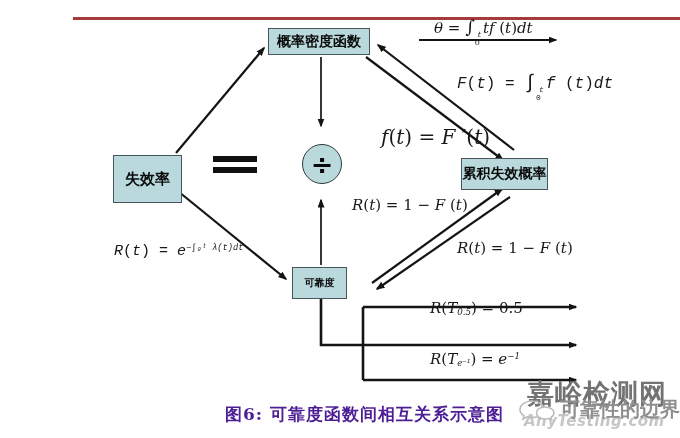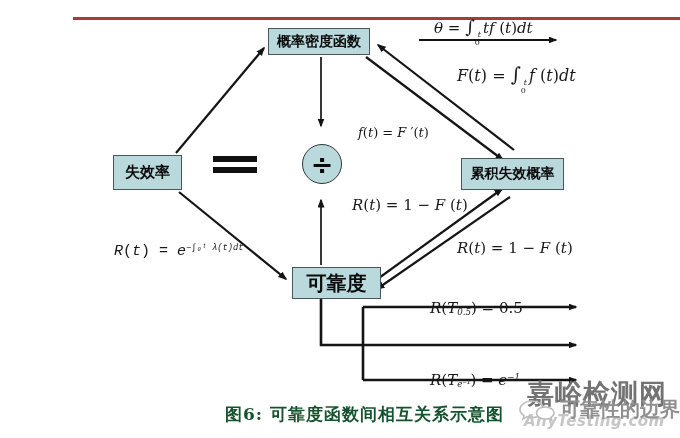--- a/index.html
+++ b/index.html
@@ -11,23 +11,23 @@
   .red-rule{position:absolute;left:73px;top:17px;width:607px;height:3px;background:#a63b3b;}
   
   .connectors{position:absolute;left:0;top:0;width:680px;height:438px;}
   
   .node{
     position:absolute;display:flex;align-items:center;justify-content:center;
     background:#b9d9dc;border:1.6px solid #46565a;color:#0a0a0a;
     font-weight:600;white-space:nowrap;box-sizing:border-box;
   }
   .node-pdf{left:268px;top:28px;width:102px;height:27px;font-size:14px;}
-  .node-fr{left:113px;top:155px;width:69px;height:35px;font-size:15px;}
-  .node-cdf{left:461px;top:158px;width:103px;height:32px;font-size:14px;text-align:right;}
-  .node-rel{left:292px;top:267px;width:89px;height:32px;font-size:20px;}
+  .node-fr{left:113px;top:155px;width:69px;height:48px;font-size:15px;}
+  .node-cdf{left:461px;top:158px;width:87px;height:32px;font-size:14px;text-align:right;}
+  .node-rel{left:292px;top:267px;width:55px;height:32px;font-size:10px;}
   
   .divide-circle{
     position:absolute;left:302px;top:144px;width:40px;height:40px;border-radius:50%;
     background:#b9d9dc;border:1.6px solid #2e3a3c;display:flex;align-items:center;justify-content:center;
     font-size:27px;font-weight:700;color:#0a0a0a;line-height:1;box-sizing:border-box;
   }
   
   .equals{position:absolute;left:213px;top:156px;width:44px;height:18px;}
   .equals .bar{position:absolute;left:0;width:44px;height:6px;background:#101010;}
   .equals .bar.b1{top:0;}
@@ -43,31 +43,31 @@
   .fb{font-size:0.58em;position:relative;top:0.28em;font-style:italic;}
   .fI{font-size:1.22em;font-style:normal;}
   .fbounds{
     display:inline-flex;flex-direction:column;align-items:flex-start;
     font-size:8px;line-height:1.05;vertical-align:-4px;margin-right:2px;
   }
   .fbounds .hi{font-style:italic;margin-left:3px;}
   .fbounds .lo{font-style:normal;}
   .f-lambda-pdf{left:85px;top:60px;}
   .f-theta{left:434px;top:16px;}
-  .f-Fint{left:457px;top:63px;font-size:16px;}
-  .f-deriv{left:358px;top:125px;font-size:13px;}
+  .f-Fint{left:457px;top:72px;font-size:16px;font-family:Liberation Mono, monospace;}
+  .f-deriv{left:381px;top:125px;font-size:20px;}
   .f-R-upper{left:352px;top:196px;}
   .f-R-lambda{left:114px;top:243px;font-family:Liberation Mono, monospace;}
   .f-R-lower{left:457px;top:239px;}
   .f-RTr{left:432px;top:281px;}
   .f-RT05{left:430px;top:299px;}
-  .f-RTe{left:430px;top:371px;}
+  .f-RTe{left:430px;top:350px;}
   
   .caption{
-    position:absolute;left:225px;top:403px;color:#14532d;
+    position:absolute;left:225px;top:403px;color:#4c1d95;
     font-family:"DejaVu Serif","Liberation Serif",serif;
     font-size:17px;font-weight:600;letter-spacing:1px;white-space:nowrap;
   }
   
   .wm-site{
     position:absolute;left:527px;top:376px;font-size:27px;font-weight:700;
     color:#737373;letter-spacing:1px;white-space:nowrap;z-index:3;
   }
   .wm-account{
     position:absolute;left:560px;top:396px;font-size:20px;font-weight:700;

